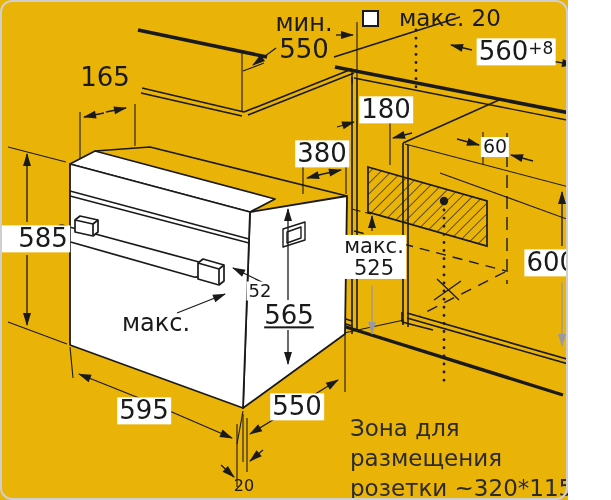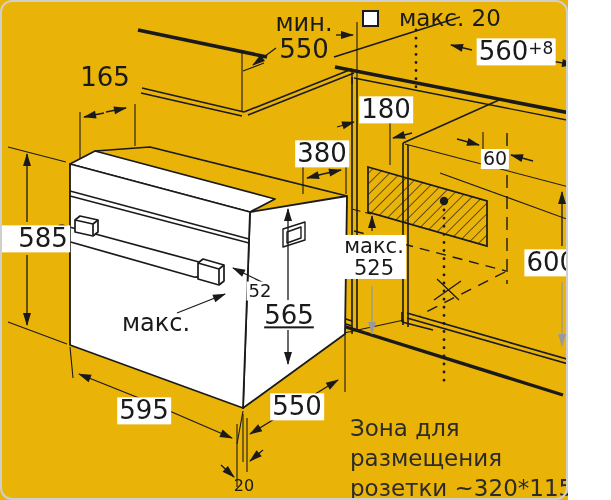--- a/index.html
+++ b/index.html
@@ -222,21 +222,21 @@
 
   <div class="lbl bg" style="left:289px;top:316px;text-decoration:underline;">
     <span>565</span>
   </div>
 
   <div class="lbl two-line f21 bg" style="left:374px;top:257px;">
     <div>макс.</div>
     <div>525</div>
   </div>
 
-  <div class="lbl s19 bg" style="left:495px;top:147px;margin-top:12px;">
+  <div class="lbl s19 bg" style="left:495px;top:147px;">
     <span>60</span>
   </div>
 
   <div class="lbl bg" style="left:563px;top:263px;">
     <span>600</span><span class="sup2">+4</span>
   </div>
 
   <div class="lbl bg" style="left:144px;top:411px;">
     <span>595</span>
   </div>

